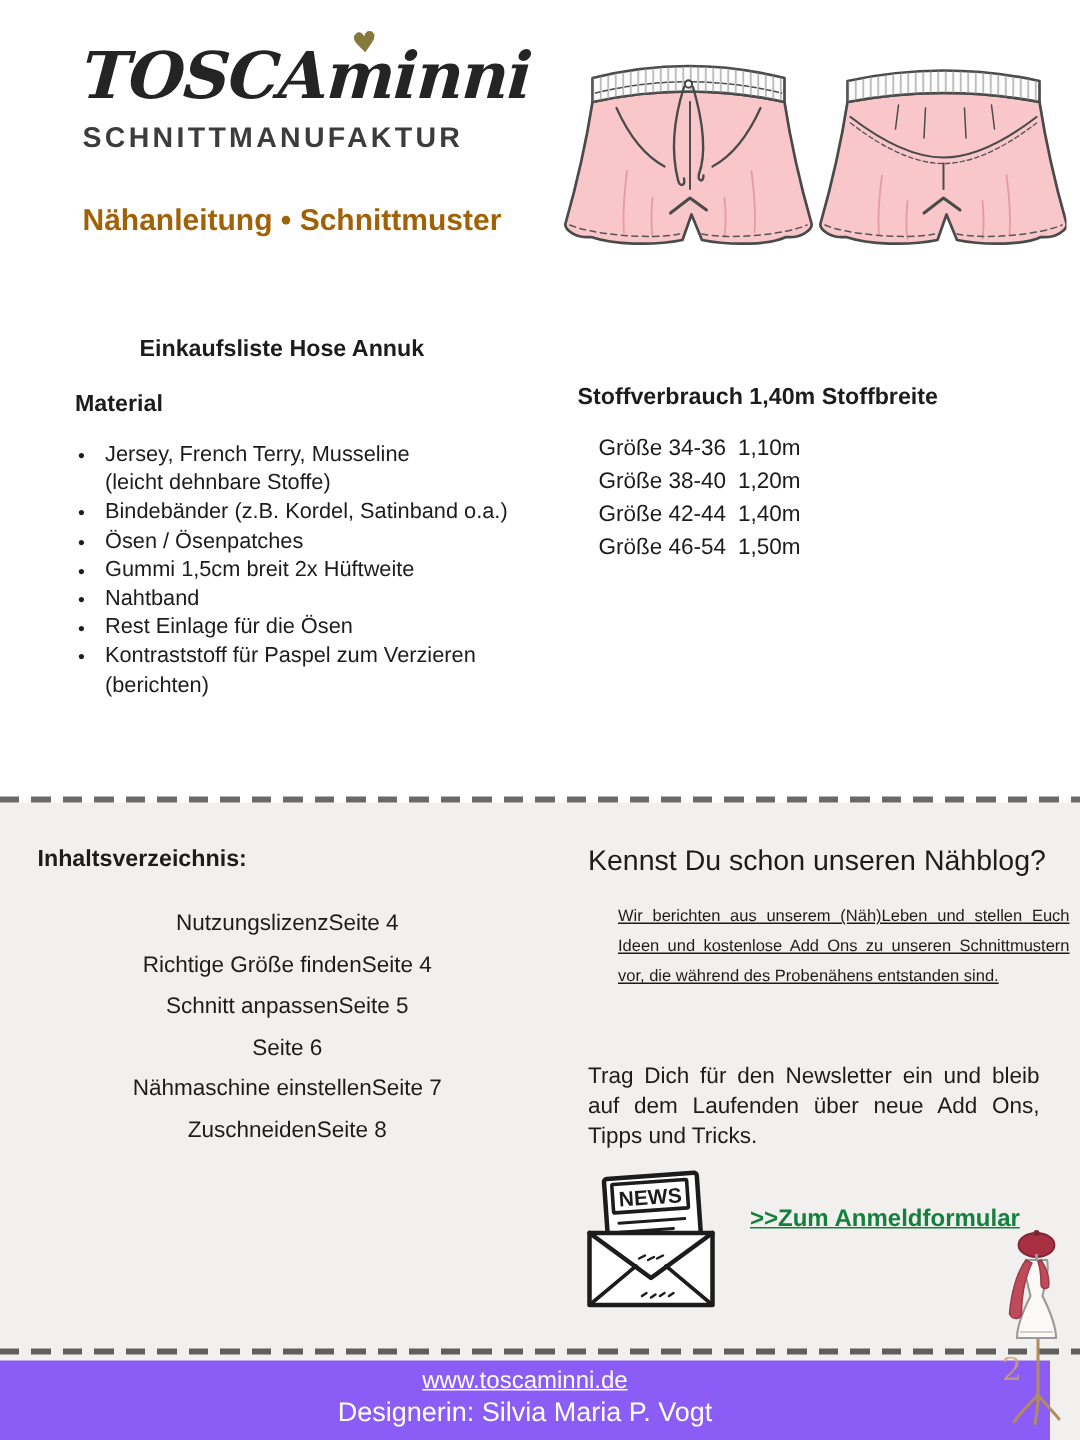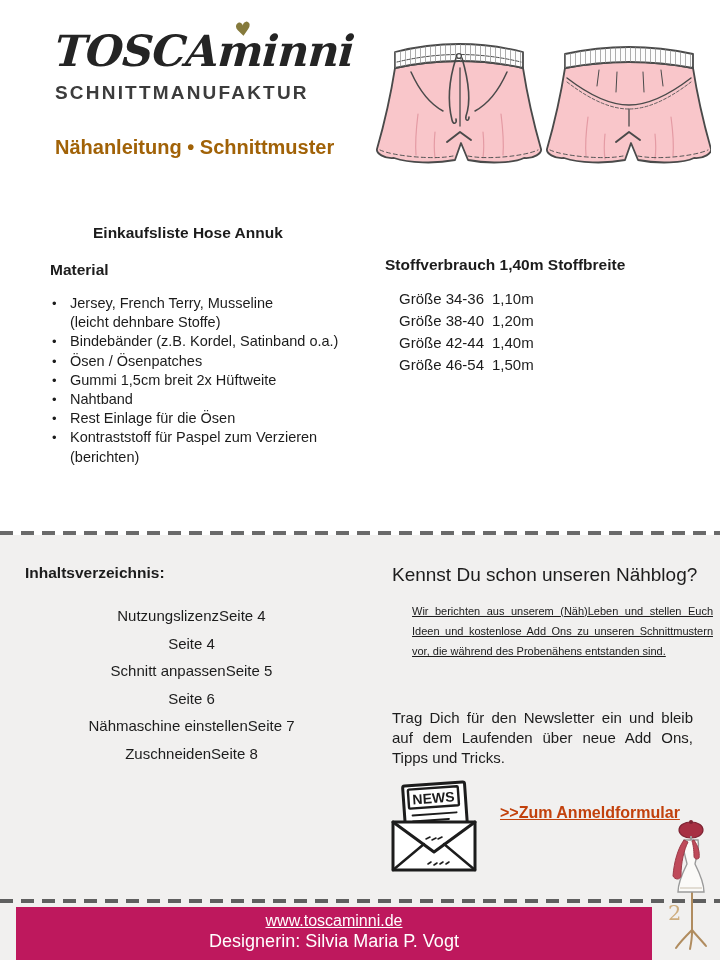--- a/index.html
+++ b/index.html
@@ -79,40 +79,40 @@
   .toc-list { position: absolute; left: 25px; top: 602px; width: 333px; font-size: 15px; }
   .toc-row { display: flex; justify-content: center; height: 27.5px; line-height: 27.5px; }
 
   
   .blog-title { position: absolute; left: 392px; top: 564px; font-size: 19px; font-weight: normal; white-space: nowrap; }
   .blog-para1 { position: absolute; left: 412px; top: 601px; width: 301px; font-size: 11px; line-height: 20px; text-align: justify; text-decoration: underline; }
   .blog-para2 { position: absolute; left: 392px; top: 708px; width: 301px; font-size: 15px; line-height: 20px; text-align: justify; }
   .news-envelope { position: absolute; left: 388px; top: 776px; }
   .signup-link {
     position: absolute; left: 500px; top: 804px;
-    font-size: 16px; font-weight: bold; color: #c2410c;
+    font-size: 16px; font-weight: bold; color: #15803d;
     text-decoration: underline; white-space: nowrap; cursor: pointer;
   }
 
   
   .mannequin { position: absolute; left: 664px; top: 818px; z-index: 5; }
   .page-number {
     position: absolute; left: 668px; top: 901px; z-index: 6;
     font-size: 21px; color: #c9a26b; opacity: .85;
     font-family: "DejaVu Serif", serif;
   }
 
   
   .footer-dashes {
     position: absolute; left: 0; top: 899px; width: 720px; height: 4px; z-index: 2;
     background: repeating-linear-gradient(90deg, #5f5f5f 0 13px, transparent 13px 21px);
   }
   .footer {
-    position: absolute; left: 16px; top: 907px; width: 636px; height: 53px; z-index: 1;
-    background: #be185d; color: #ffffff; text-align: center;
+    position: absolute; left: 0; top: 907px; width: 700px; height: 53px; z-index: 1;
+    background: #8b5cf6; color: #ffffff; text-align: center;
   }
   .footer-url {
     display: inline-block; margin-top: 5px;
     font-size: 16px; text-decoration: underline; color: #ffffff; cursor: pointer;
   }
   .footer-designer { font-size: 18px; margin-top: 1px; }
 </style>
 </head>
 <body>
 
@@ -251,20 +251,21 @@
   <div class="bottom-section"></div>
   <div class="divider-dashed"></div>
 
   <div class="toc-title">Inhaltsverzeichnis:</div>
   <div class="toc-list">
     <div class="toc-row">
       <span>Nutzungslizenz</span>
       <span>Seite 4</span>
     </div>
     <div class="toc-row">
+      <span>Richtige Größe finden</span>
       <span>Seite 4</span>
     </div>
     <div class="toc-row">
       <span>Schnitt anpassen</span>
       <span>Seite 5</span>
     </div>
     <div class="toc-row">
       <span>Seite 6</span>
     </div>
     <div class="toc-row">

